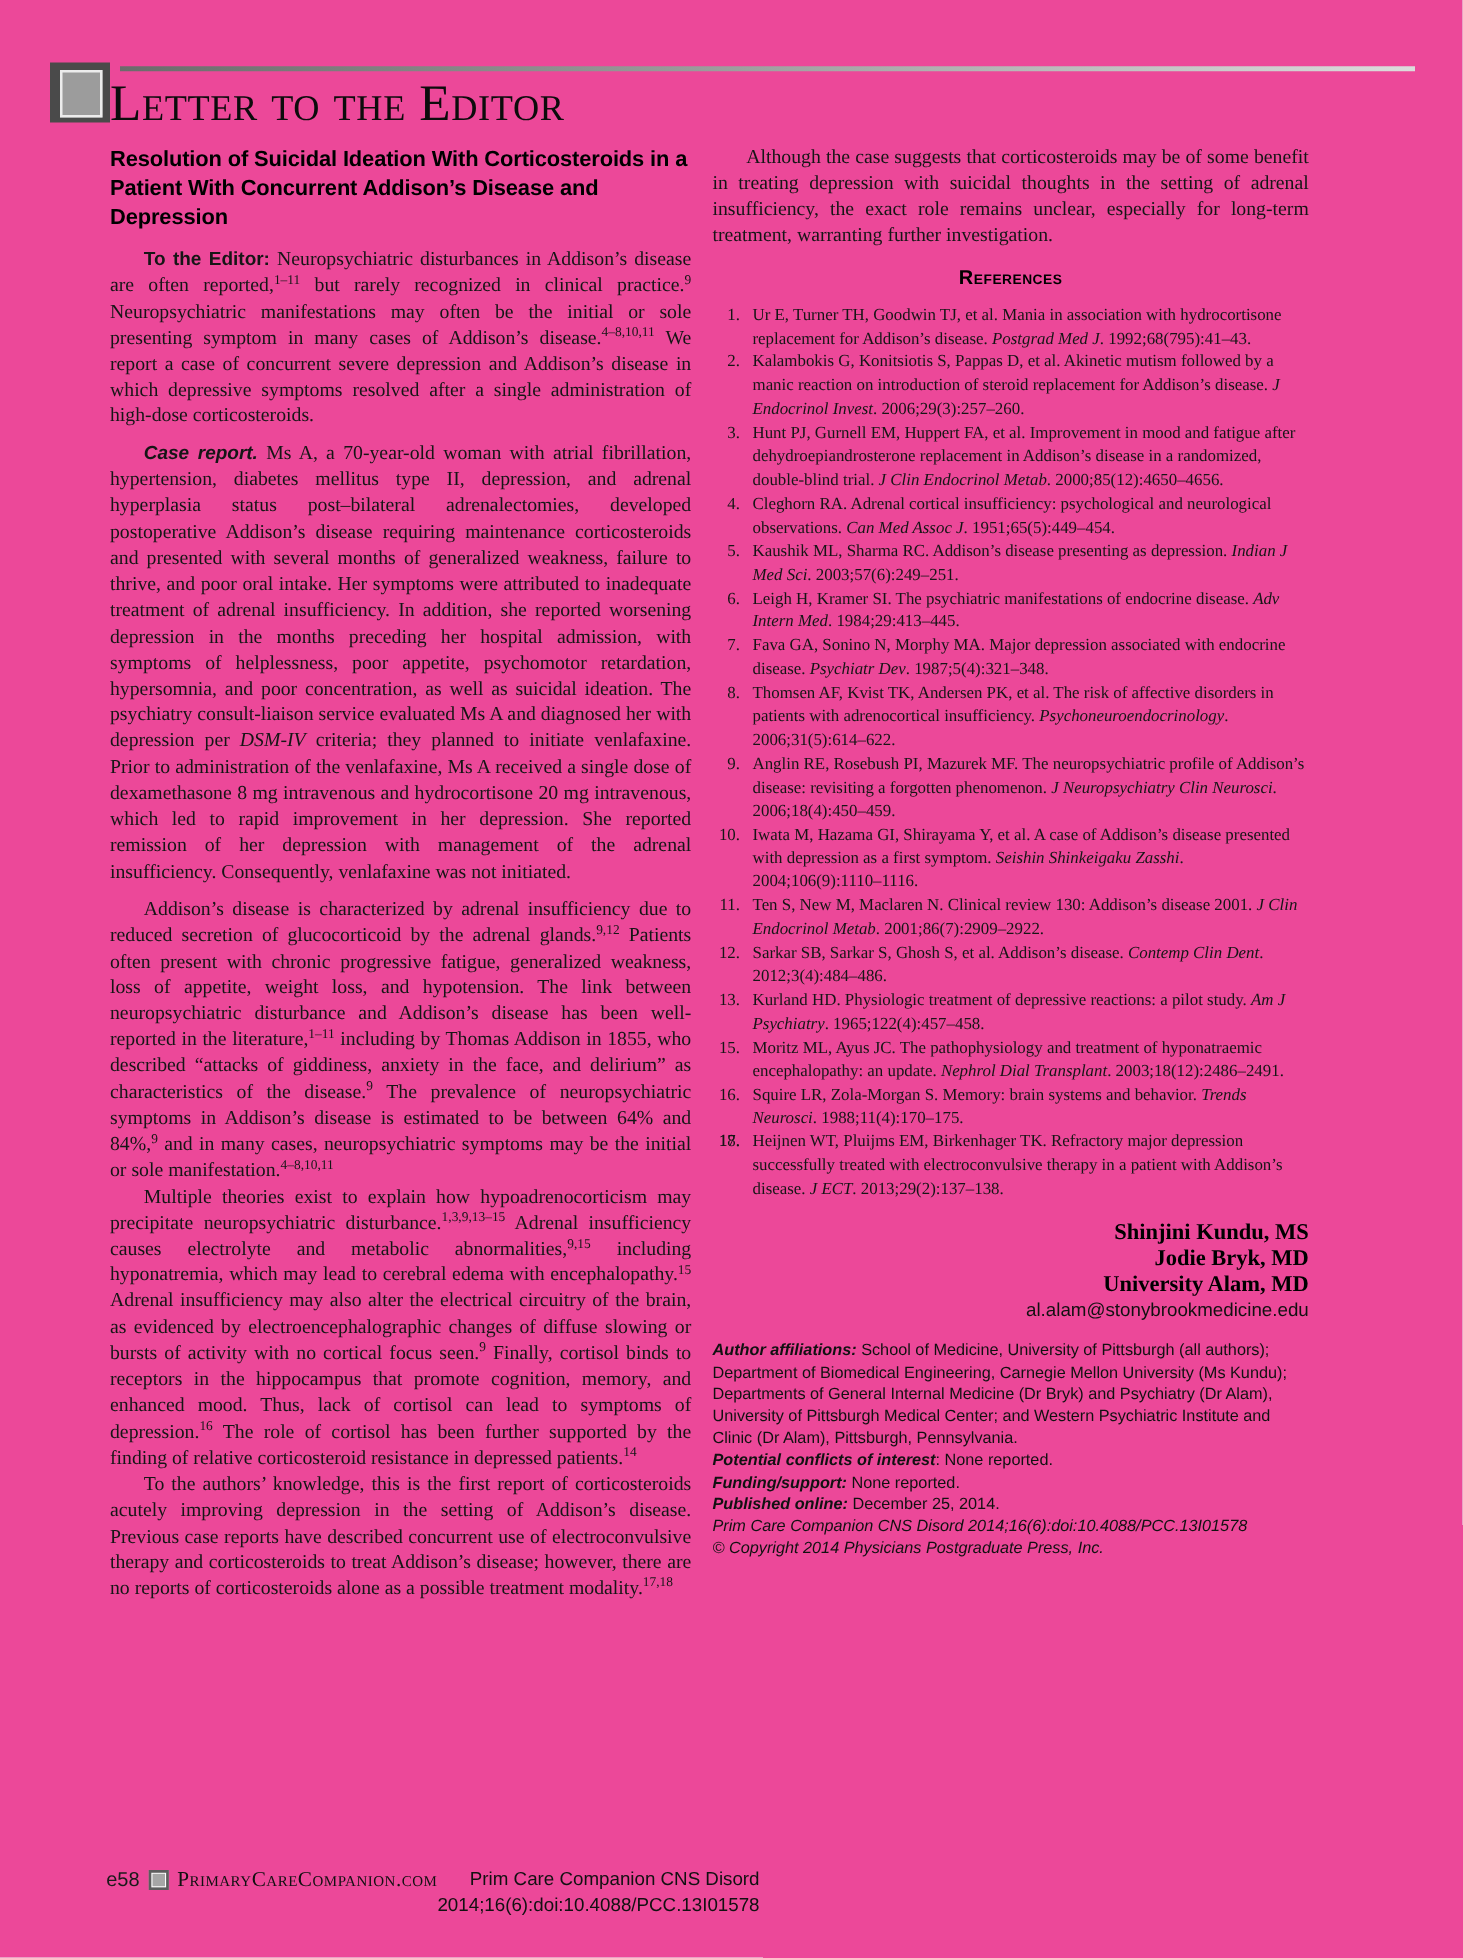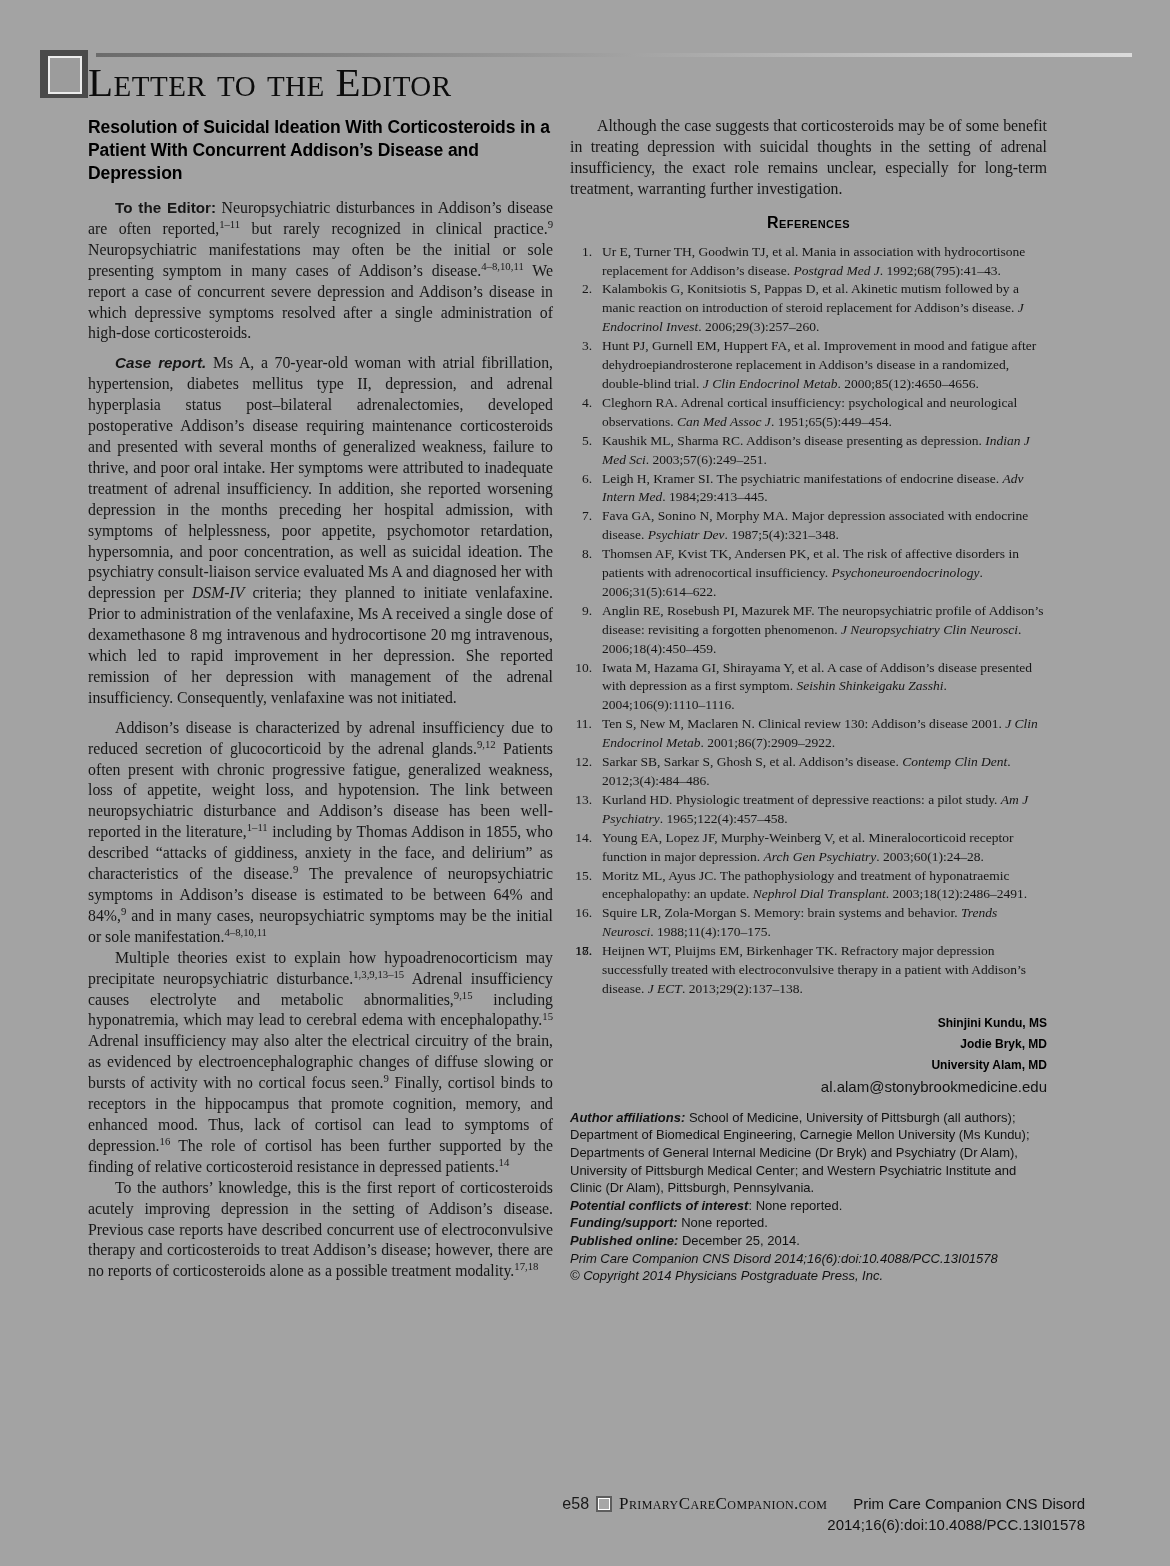--- a/index.html
+++ b/index.html
@@ -1,18 +1,18 @@
 <!DOCTYPE html>
 <html><head>
 <meta charset="utf-8">
 <style>
   html,body { margin:0; padding:0; background:#e9e9e9; }
   .page {
     position:relative; width:1170px; height:1566px; margin:0 auto;
-    background:#a3a3a3; color:#161616; overflow:hidden;
+    background:#ec4899; color:#161616; overflow:hidden;
     font-family:"Liberation Serif", serif;
   }
 
   
   .masthead { position:absolute; top:48px; left:40px; right:38px; height:64px; }
   .mast-rule { position:absolute; left:56px; right:0; top:5px; height:4px;
     background:linear-gradient(to right,#6b6b6b 0%,#9b9b9b 45%,#dcdcdc 100%); }
   .mast-icon { position:absolute; left:0; top:2px; width:48px; height:48px; background:#4a4a4a; }
   .mast-icon-inner { position:absolute; left:8px; top:6px; width:30px; height:34px;
     background:#9c9c9c; border:2px solid #ececec; }
@@ -50,31 +50,31 @@
     font-variant:small-caps; font-size:16px; letter-spacing:0.4px;
     text-align:center; margin:14px 0 11px 0; color:#000;
   }
   .ref-list { font-size:13.5px; line-height:18.9px; }
   .ref { position:relative; padding-left:32px; text-align:left; }
   .ref-num { position:absolute; left:0; top:0; width:22px; text-align:right; }
 
   
   .signature { margin-top:14px; text-align:right;
     font-family:"Liberation Sans", sans-serif; }
-  .author-name { font-weight:700; font-size:12px; line-height:21px; color:#000; }
+  .author-name { font-weight:700; font-size:18px; line-height:21px; color:#000;font-family:Liberation Serif, serif; }
   .author-email { font-size:15px; line-height:21px; color:#111; text-decoration:none; }
 
   .footnotes { margin-top:12px; font-family:"Liberation Sans", sans-serif;
     font-size:13px; line-height:17.6px; color:#111; }
   .footnotes .fn-line { text-align:left; }
   .footnotes b i, .footnotes i b { letter-spacing:0;text-align:right; }
 
   
   .footer { position:absolute; left:85px; right:85px; top:1494px;
-    display:flex; justify-content:flex-end; align-items:flex-start; }
+    display:flex; justify-content:flex-start; align-items:flex-start; }
   .footer-left { display:flex; align-items:baseline; gap:7px; }
   .footer-pagenum { font-family:"Liberation Sans", sans-serif; font-size:16px; color:#1a1a1a; }
   .footer-sq { width:12px; height:12px; background:#a6a6a6; border:2px solid #5d5d5d;
     box-shadow:inset 0 0 0 1px #fff; align-self:center; }
   .footer-site { font-family:"Liberation Serif", serif; font-variant:small-caps;
     font-size:17px; letter-spacing:0.4px; color:#111; }
   .footer-right { text-align:right; font-family:"Liberation Sans", sans-serif;
     font-size:15px; line-height:20.5px; color:#111; }
 </style>
 </head>
@@ -169,24 +169,20 @@
           <div class="ref">
             <span class="ref-num">12.</span>
             <span class="ref-text">Sarkar SB, Sarkar S, Ghosh S, et al. Addison’s disease. <i>Contemp Clin Dent</i>. 2012;3(4):484–486.</span>
           </div>
 
           <div class="ref">
             <span class="ref-num">13.</span>
             <span class="ref-text">Kurland HD. Physiologic treatment of depressive reactions: a pilot study. <i>Am J Psychiatry</i>. 1965;122(4):457–458.</span>
           </div>
 
-          <div class="ref">
-            <span class="ref-num">14.</span>
-            <span class="ref-text">Young EA, Lopez JF, Murphy-Weinberg V, et al. Mineralocorticoid receptor function in major depression. <i>Arch Gen Psychiatry</i>. 2003;60(1):24–28.</span>
-          </div>
 
           <div class="ref">
             <span class="ref-num">15.</span>
             <span class="ref-text">Moritz ML, Ayus JC. The pathophysiology and treatment of hyponatraemic encephalopathy: an update. <i>Nephrol Dial Transplant</i>. 2003;18(12):2486–2491.</span>
           </div>
 
           <div class="ref">
             <span class="ref-num">16.</span>
             <span class="ref-text">Squire LR, Zola-Morgan S. Memory: brain systems and behavior. <i>Trends Neurosci</i>. 1988;11(4):170–175.</span>
           </div>

